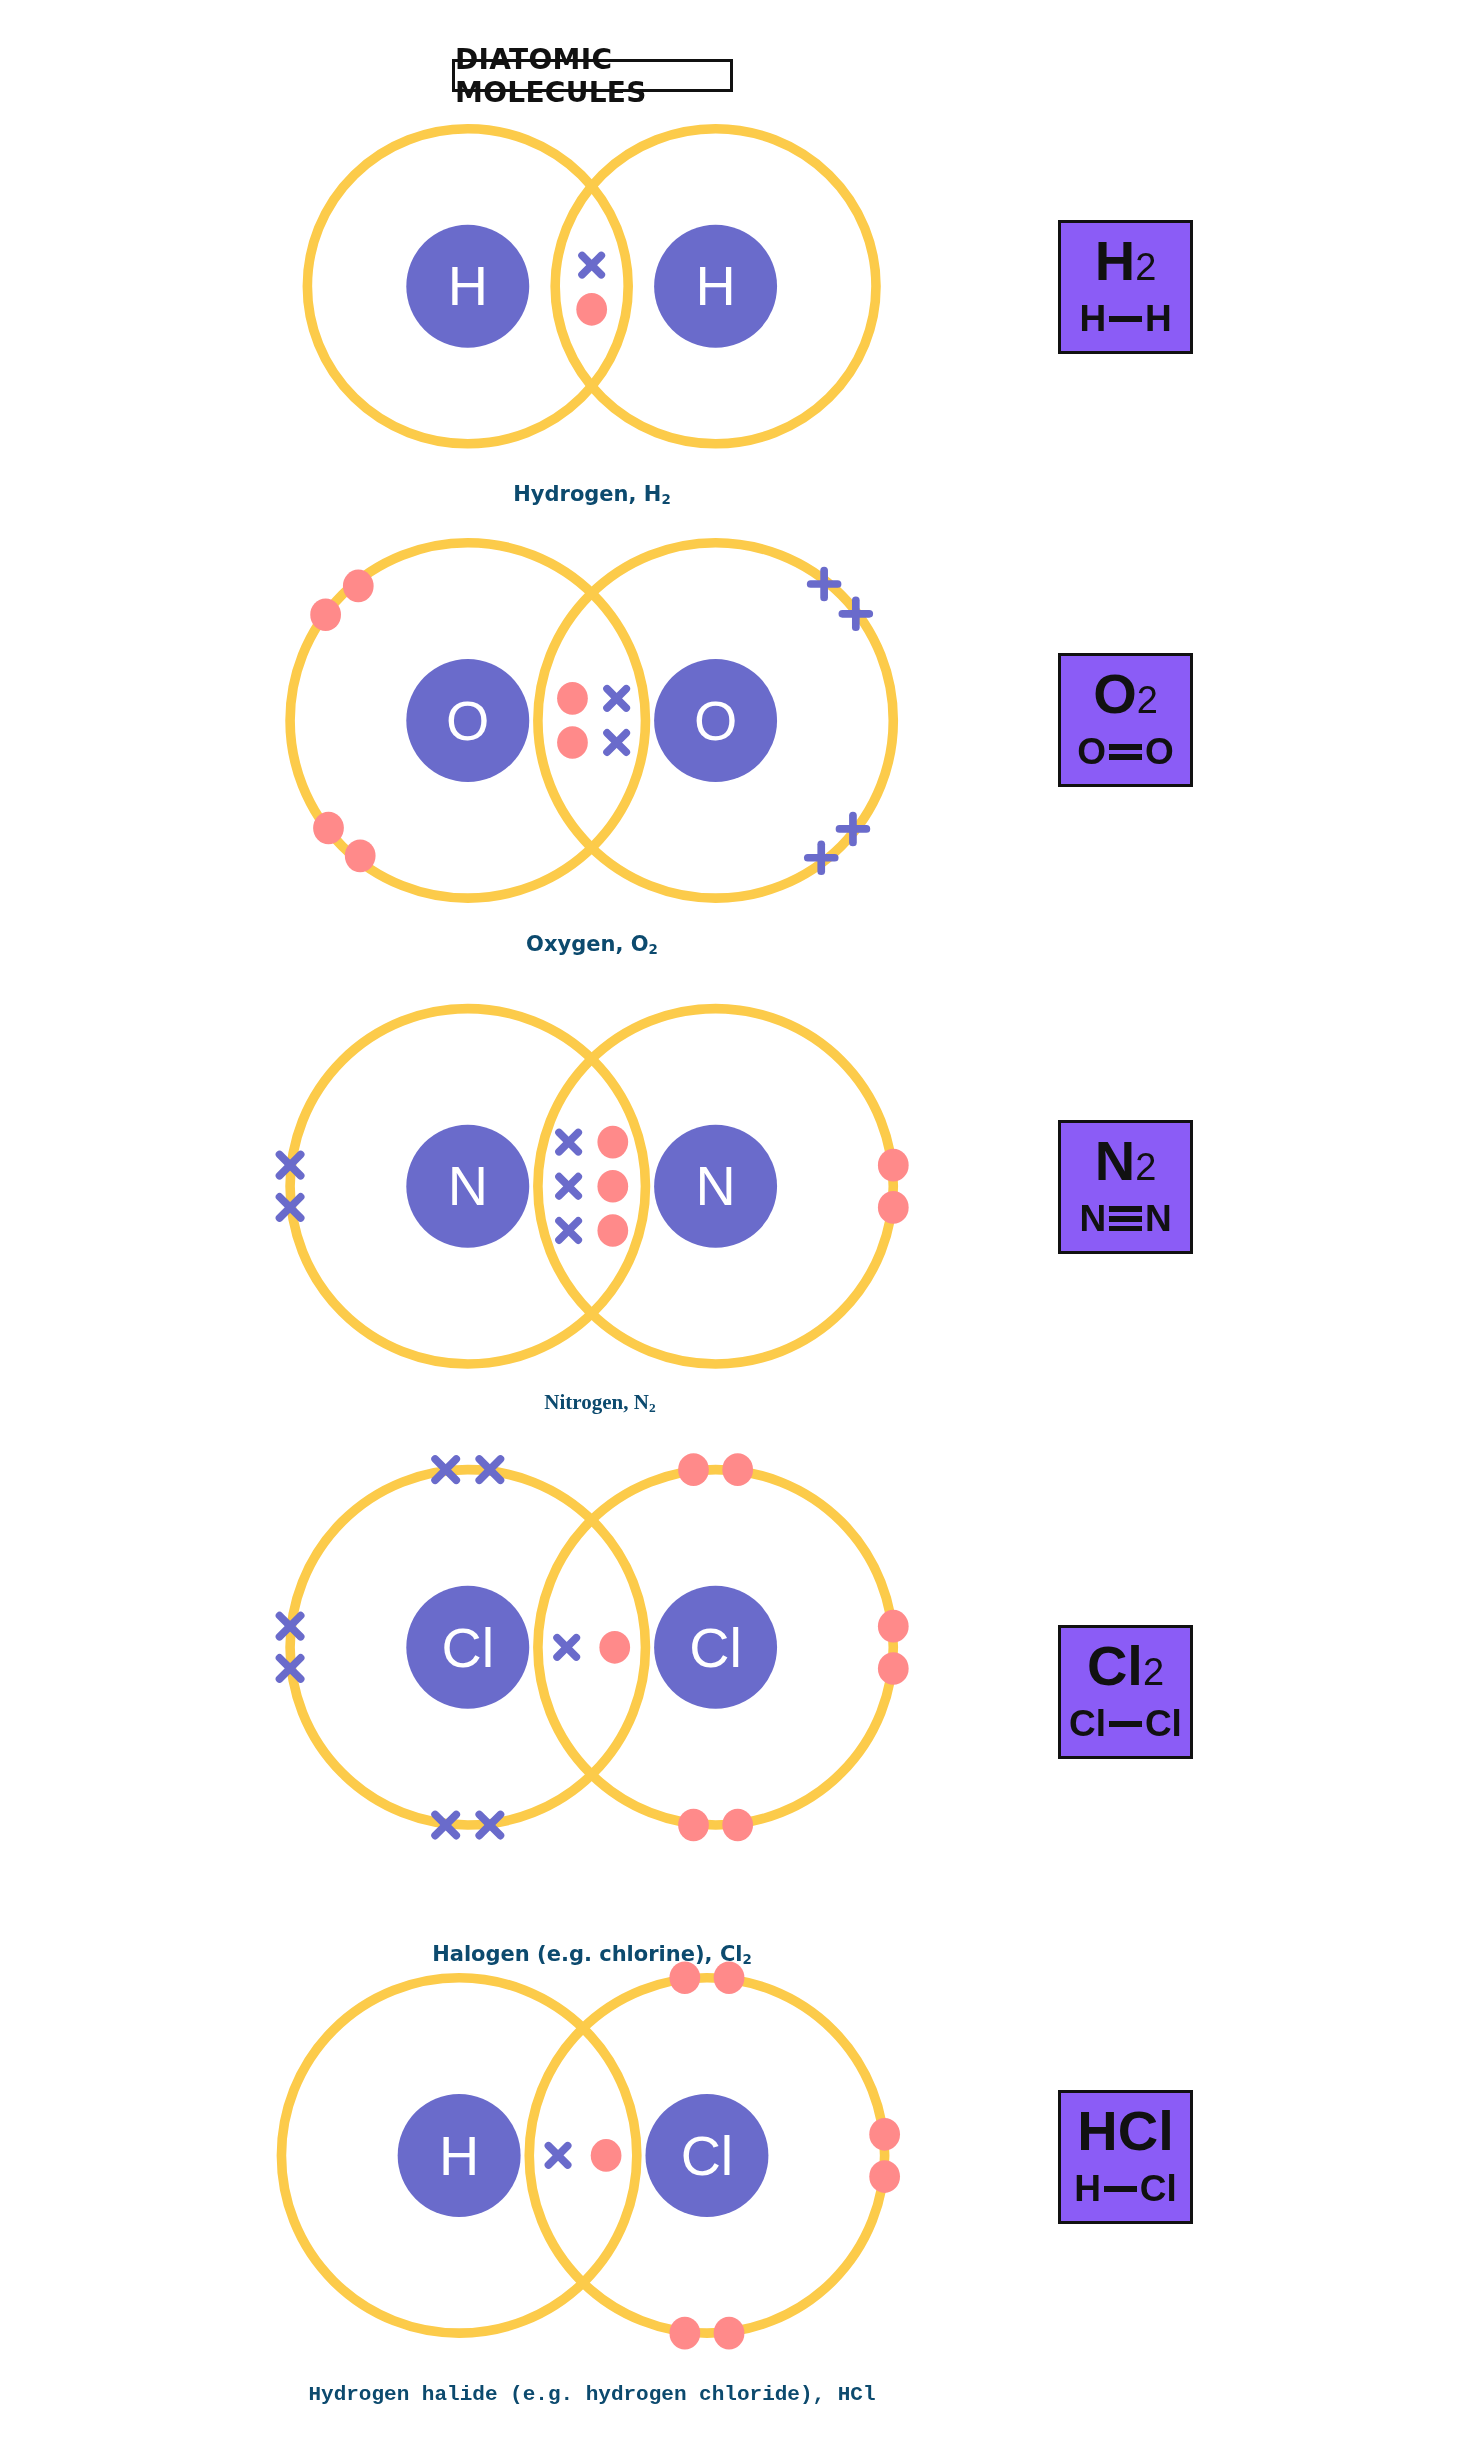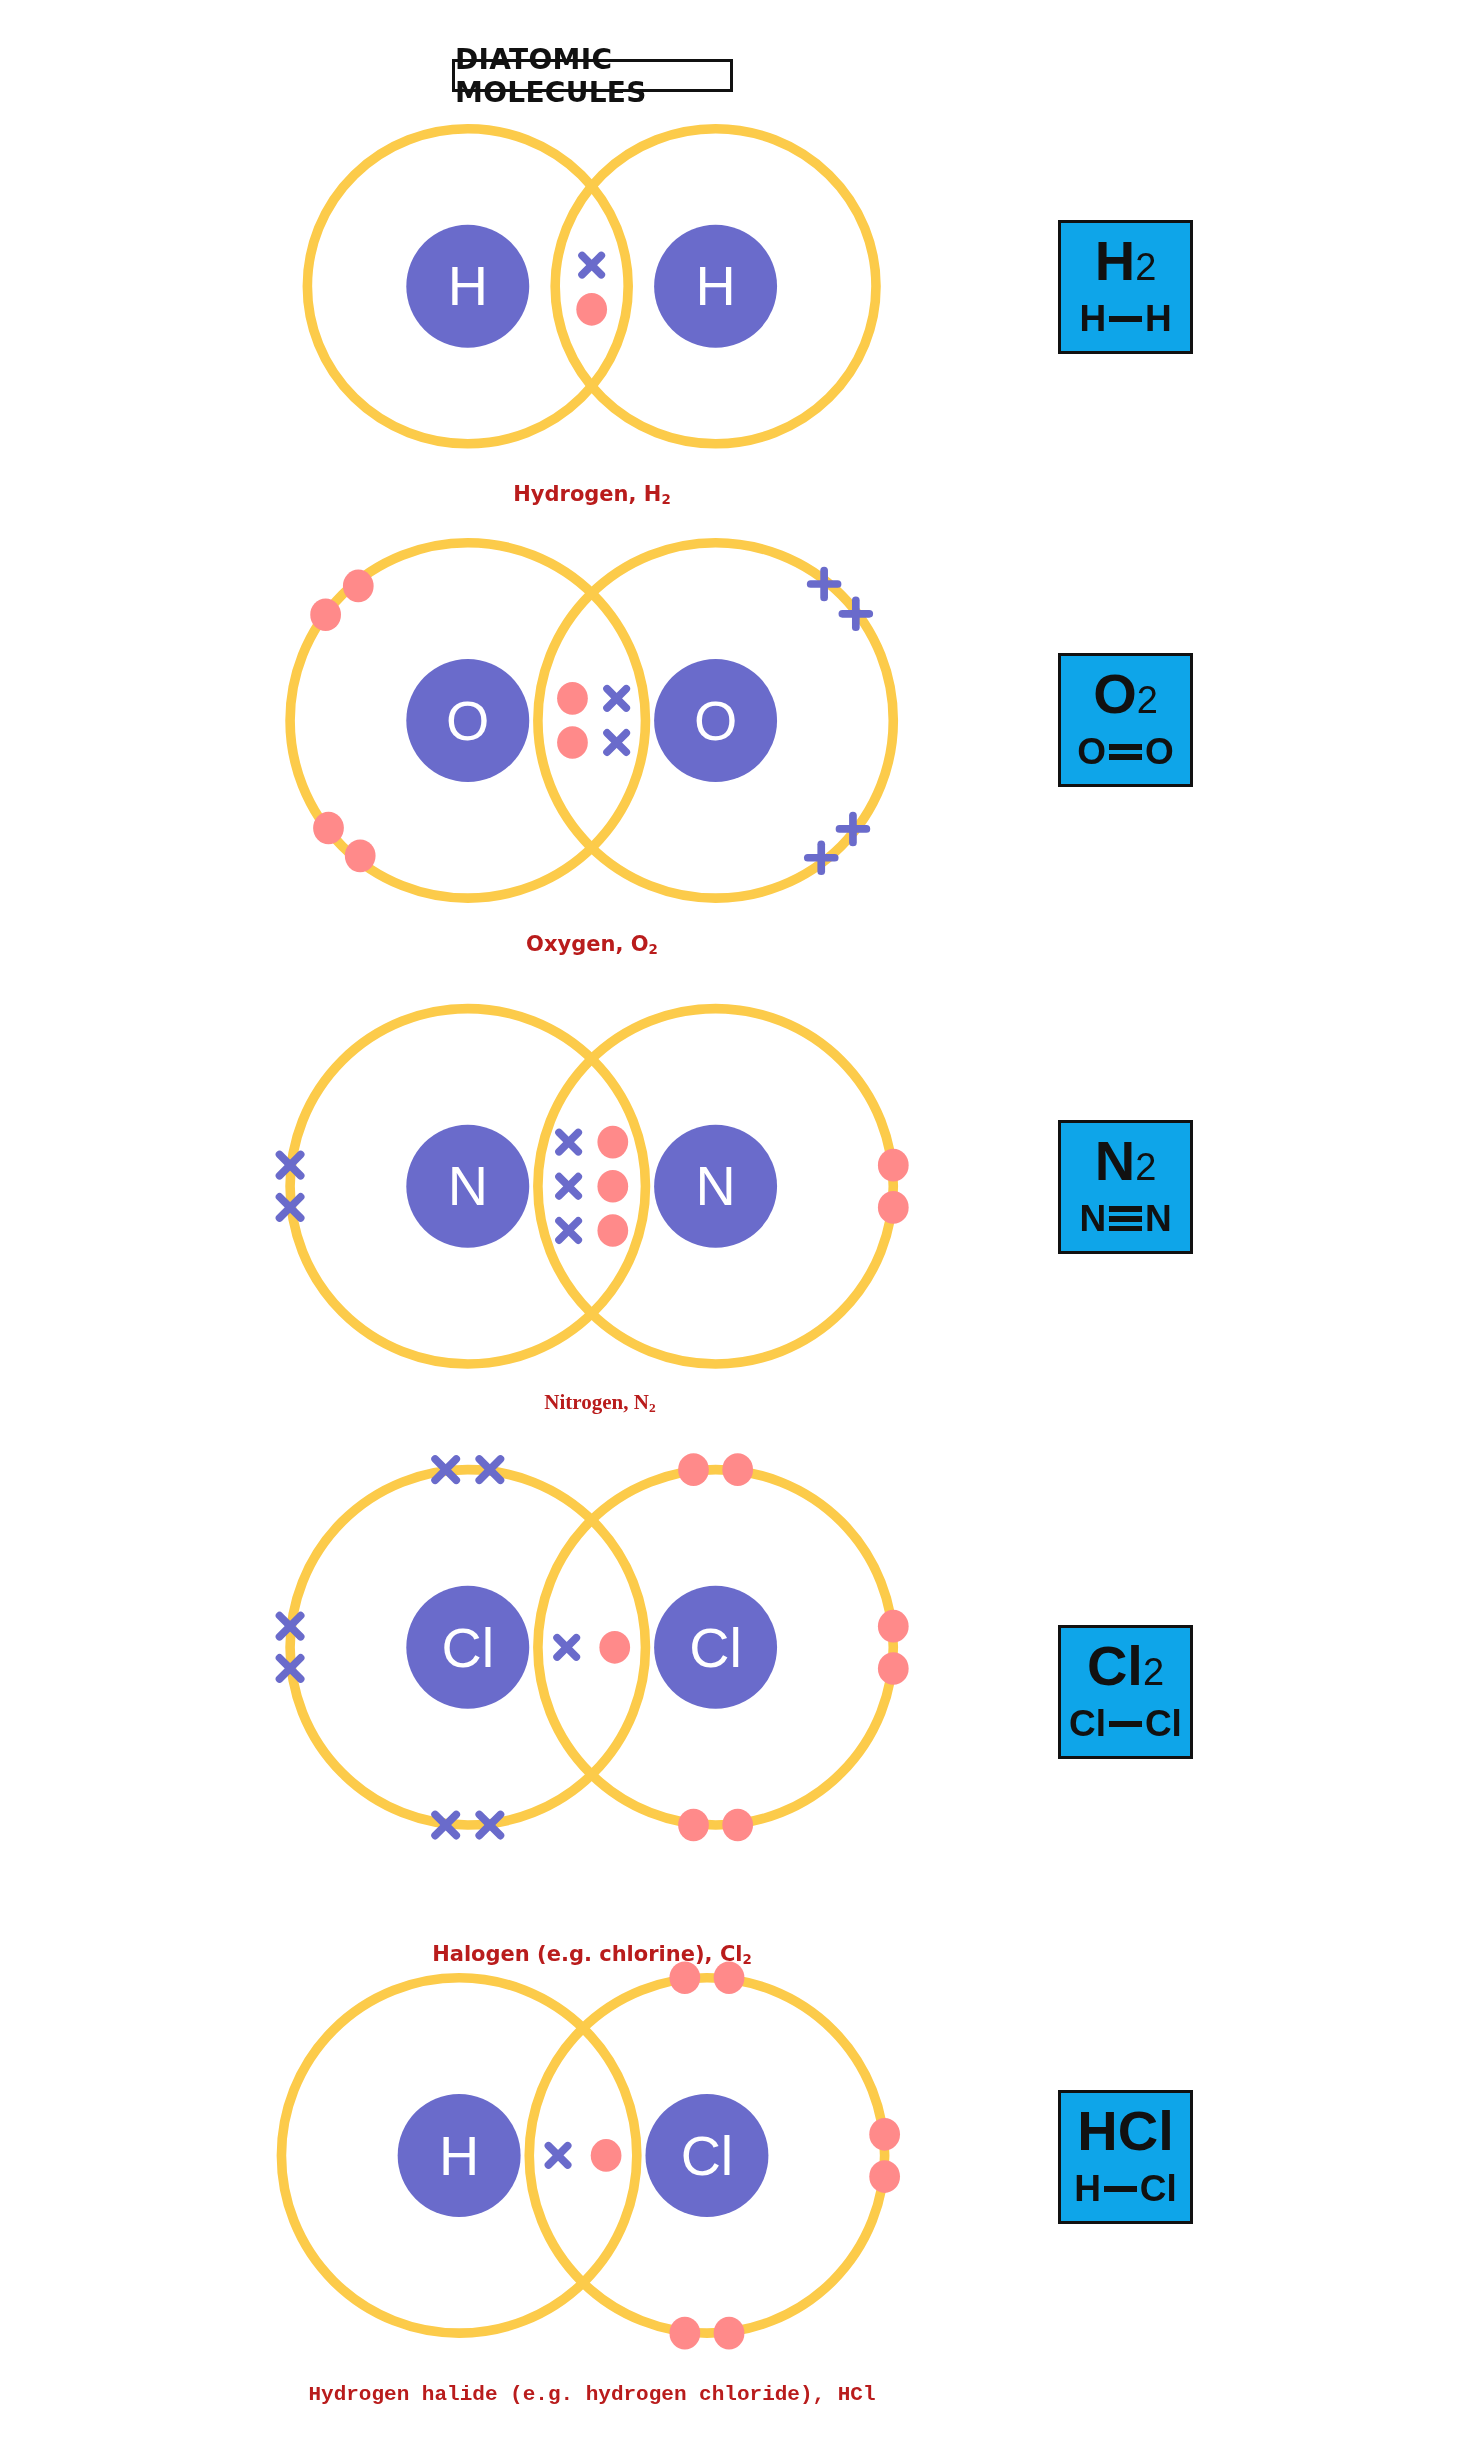--- a/index.html
+++ b/index.html
@@ -5,26 +5,26 @@
   html, body { margin: 0; padding: 0; background: #ffffff; }
   body { width: 1484px; height: 2459px; position: relative; overflow: hidden;
          font-family: "Liberation Sans", sans-serif; }
   #stage { position: absolute; left: 0; top: 0; }
   .title-box { position: absolute; left: 452px; top: 59px; width: 281px; height: 33px;
                border: 3.8px solid #111; box-sizing: border-box; display: flex;
                align-items: center; justify-content: center;
                font-family: "DejaVu Sans", sans-serif; font-weight: bold; font-size: 28px;
                color: #111; letter-spacing: 0.3px; }
   .caption { position: absolute; width: 576px; text-align: center; font-family: "DejaVu Sans", sans-serif;
-             font-weight: bold; font-size: 21px; color: #b91c1c; }
+             font-weight: bold; font-size: 21px; color: #0c4a6e; }
   .caption sub { font-size: 13.4px; vertical-align: -2.9px; }
   .formula-box { position: absolute; left: 1058px; width: 135px; height: 134px;
                  border: 3.8px solid #111; box-sizing: border-box; display: flex;
                  flex-direction: column; align-items: center; justify-content: center;
-                 color: #111; background: #0ea5e9; }
+                 color: #111; background: #8b5cf6; }
   .formula-main { font-family: "Liberation Sans", sans-serif; font-weight: bold; font-size: 56px;
                   line-height: 54px; }
   .formula-main .sub { font-weight: normal; font-size: 38px; }
   .formula-struct { font-family: "Liberation Sans", sans-serif; font-weight: bold; font-size: 37px;
                     line-height: 42px; margin-top: 3.8px; display: flex; align-items: center; }
   .bond { display: inline-flex; flex-direction: column; justify-content: center; margin: 0 2.9px; }
   .bond i { display: block; width: 33px; height: 5.8px; background: #111; margin: 1.9px 0; }
 </style>
 </head>
 <body>

